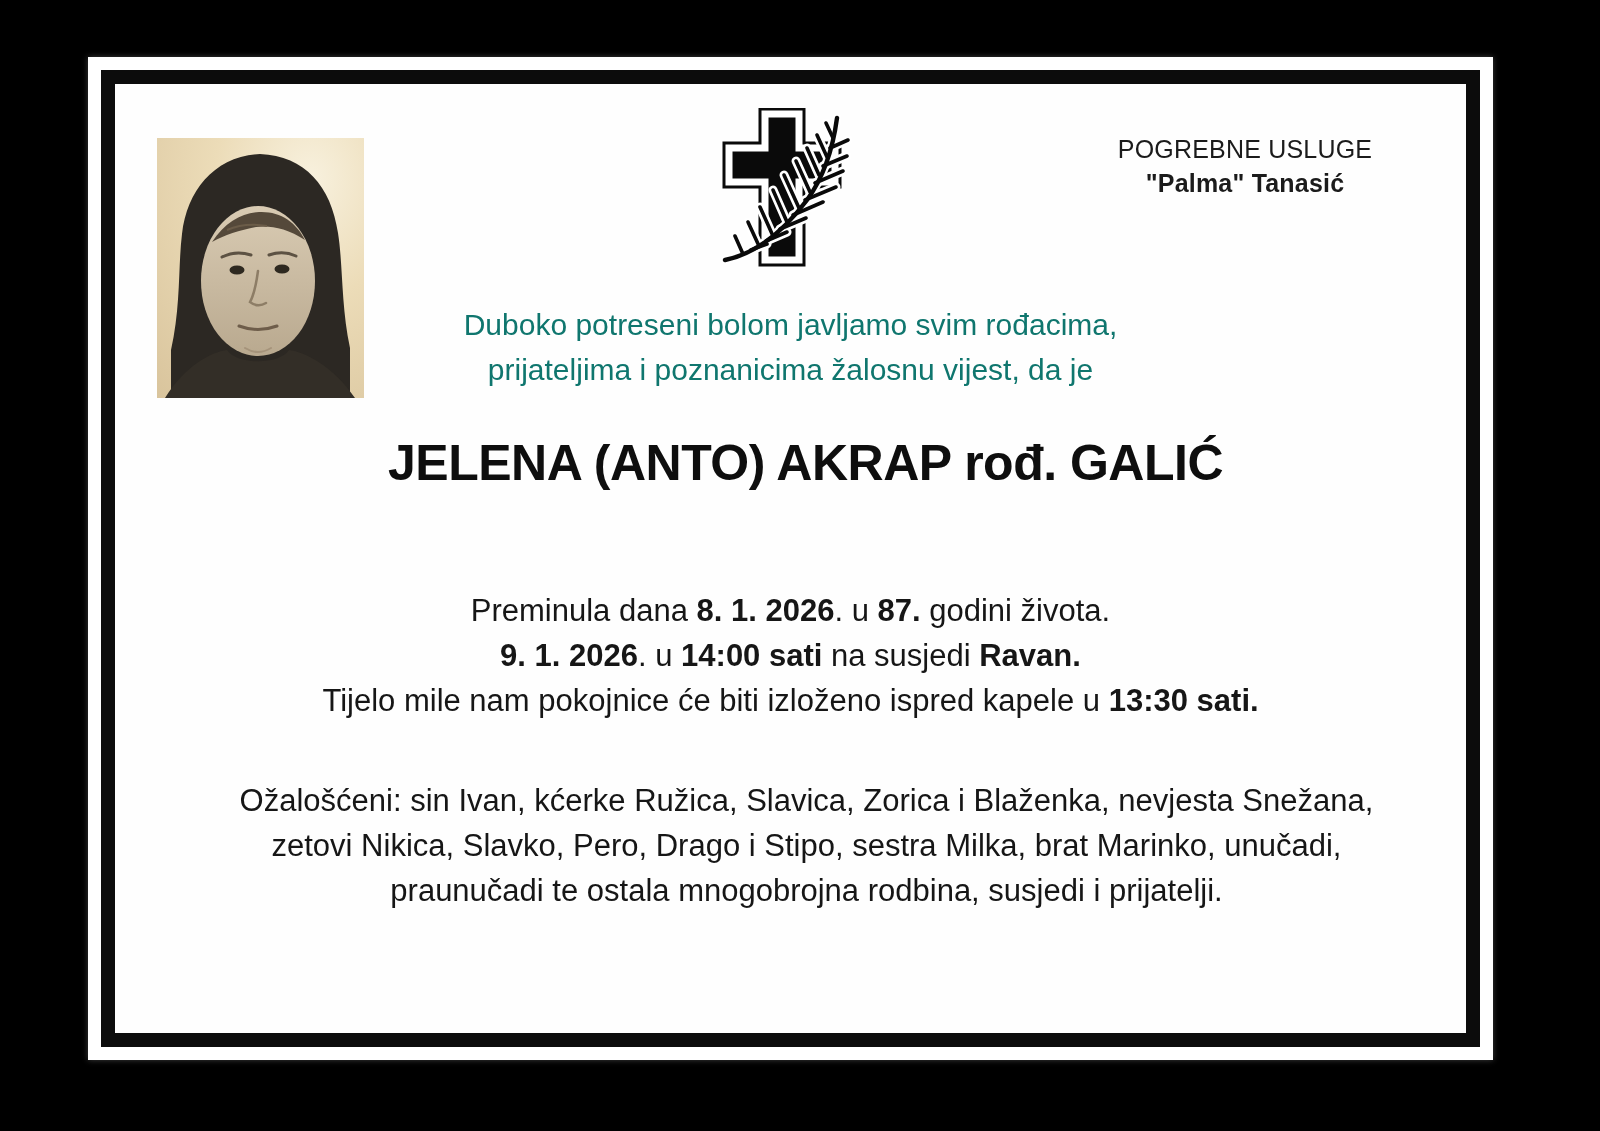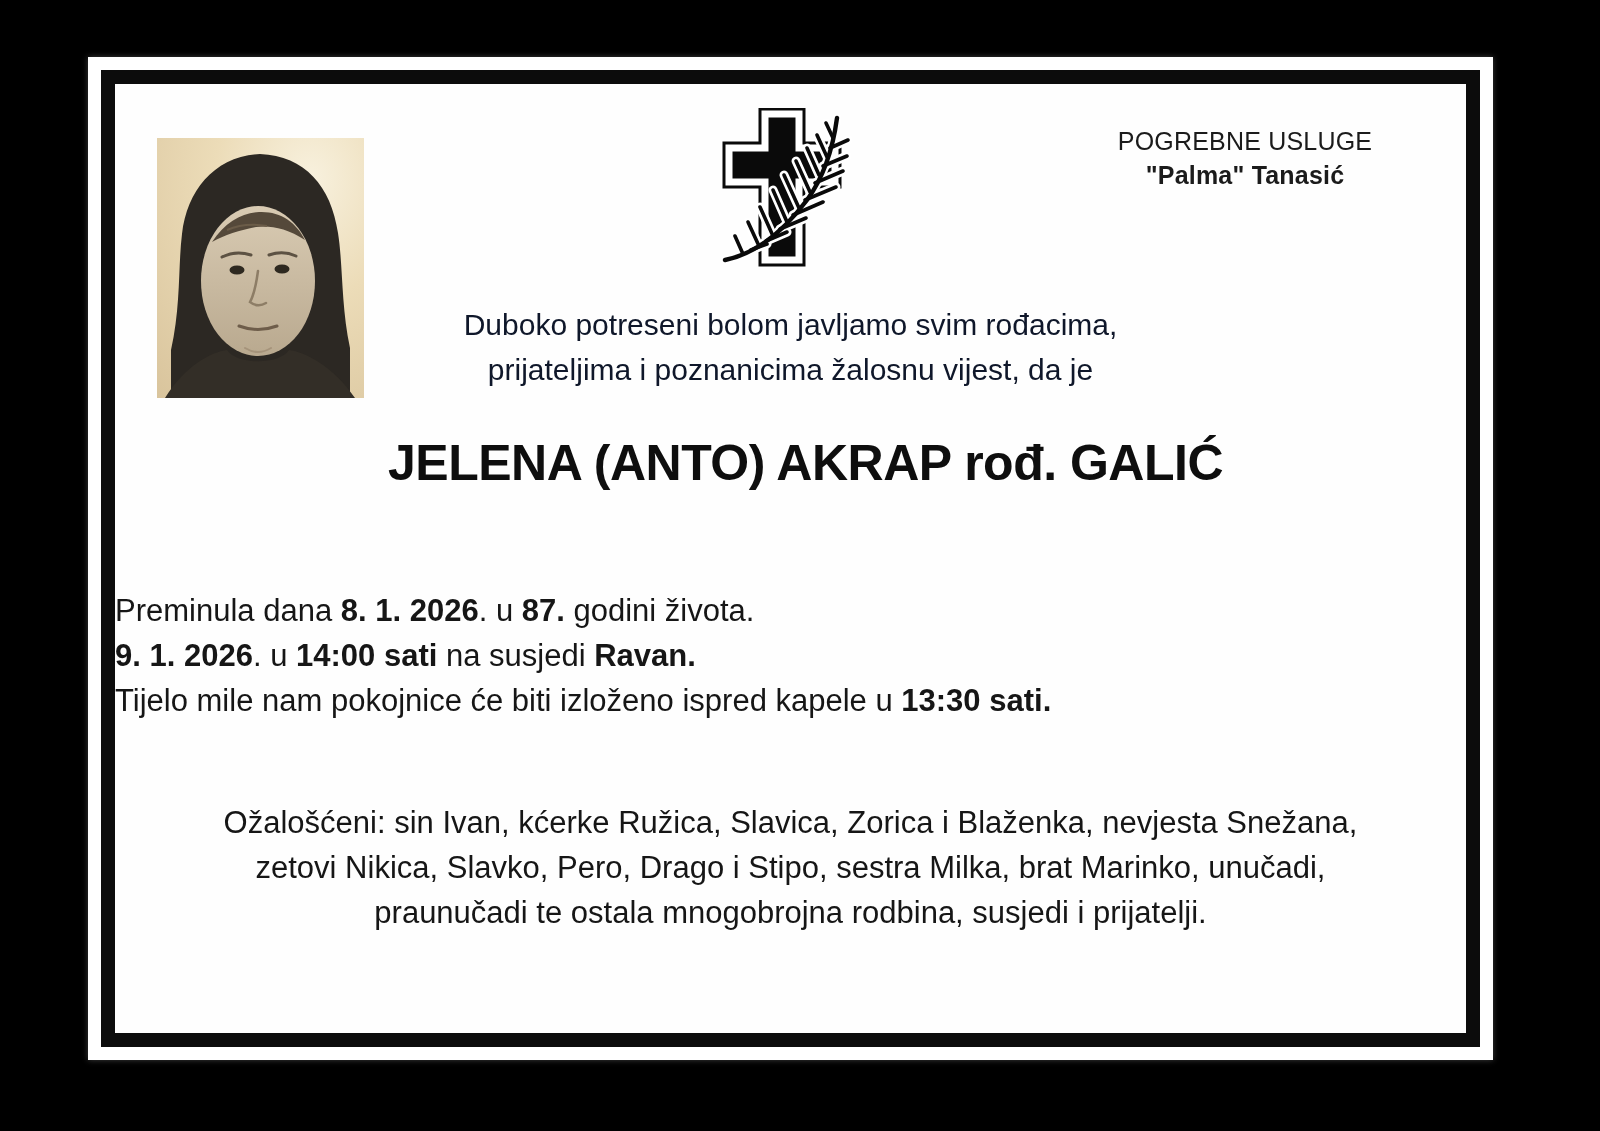--- a/index.html
+++ b/index.html
@@ -33,67 +33,68 @@
     width: 207px; height: 260px;
     overflow: hidden;
   }
   .emblem {
     position: absolute;
     left: 600px; top: 24px;
     width: 172px; height: 162px;
   }
   .provider {
     position: absolute;
-    left: 935px; top: 40px;
+    left: 935px; top: 48px;
     width: 390px;
     text-align: center;
     font-size: 25px;
     line-height: 34px;
     color: #1b1b1b;
     letter-spacing: 0.2px;
   }
   .provider .bold { font-weight: 700; }
   .announcement {
     position: absolute;
     left: 0; top: 218px;
     width: 100%;
     text-align: center;
     font-size: 30px;
     line-height: 45px;
-    color: #0f172a;
+    color: #0f766e;
   }
   .title-block {
     position: absolute;
     left: 15px; top: 346px;
     width: 100%;
     text-align: center;
     font-weight: 700;
     font-size: 50px;
     line-height: 66px;
     letter-spacing: -0.5px;
     color: #0e0e0e;
   }
   .details {
     position: absolute;
     left: 0; top: 504px;
     width: 100%;
-    text-align: left;
+    text-align: center;
     font-size: 31px;
     line-height: 45px;
     color: #161616;
   }
   .details .b { font-weight: 700; }
   .mourners {
     position: absolute;
-    left: 0; top: 716px;
+    left: 0; top: 694px;
     width: 100%;
     text-align: center;
     font-size: 31px;
     line-height: 45px;
     color: #161616;
+    padding-left: 16px;
   }
 </style>
 </head>
 <body>
 
 <div class="stage">
   <div class="frame">
     <div class="card">
 
       <div class="photo">

